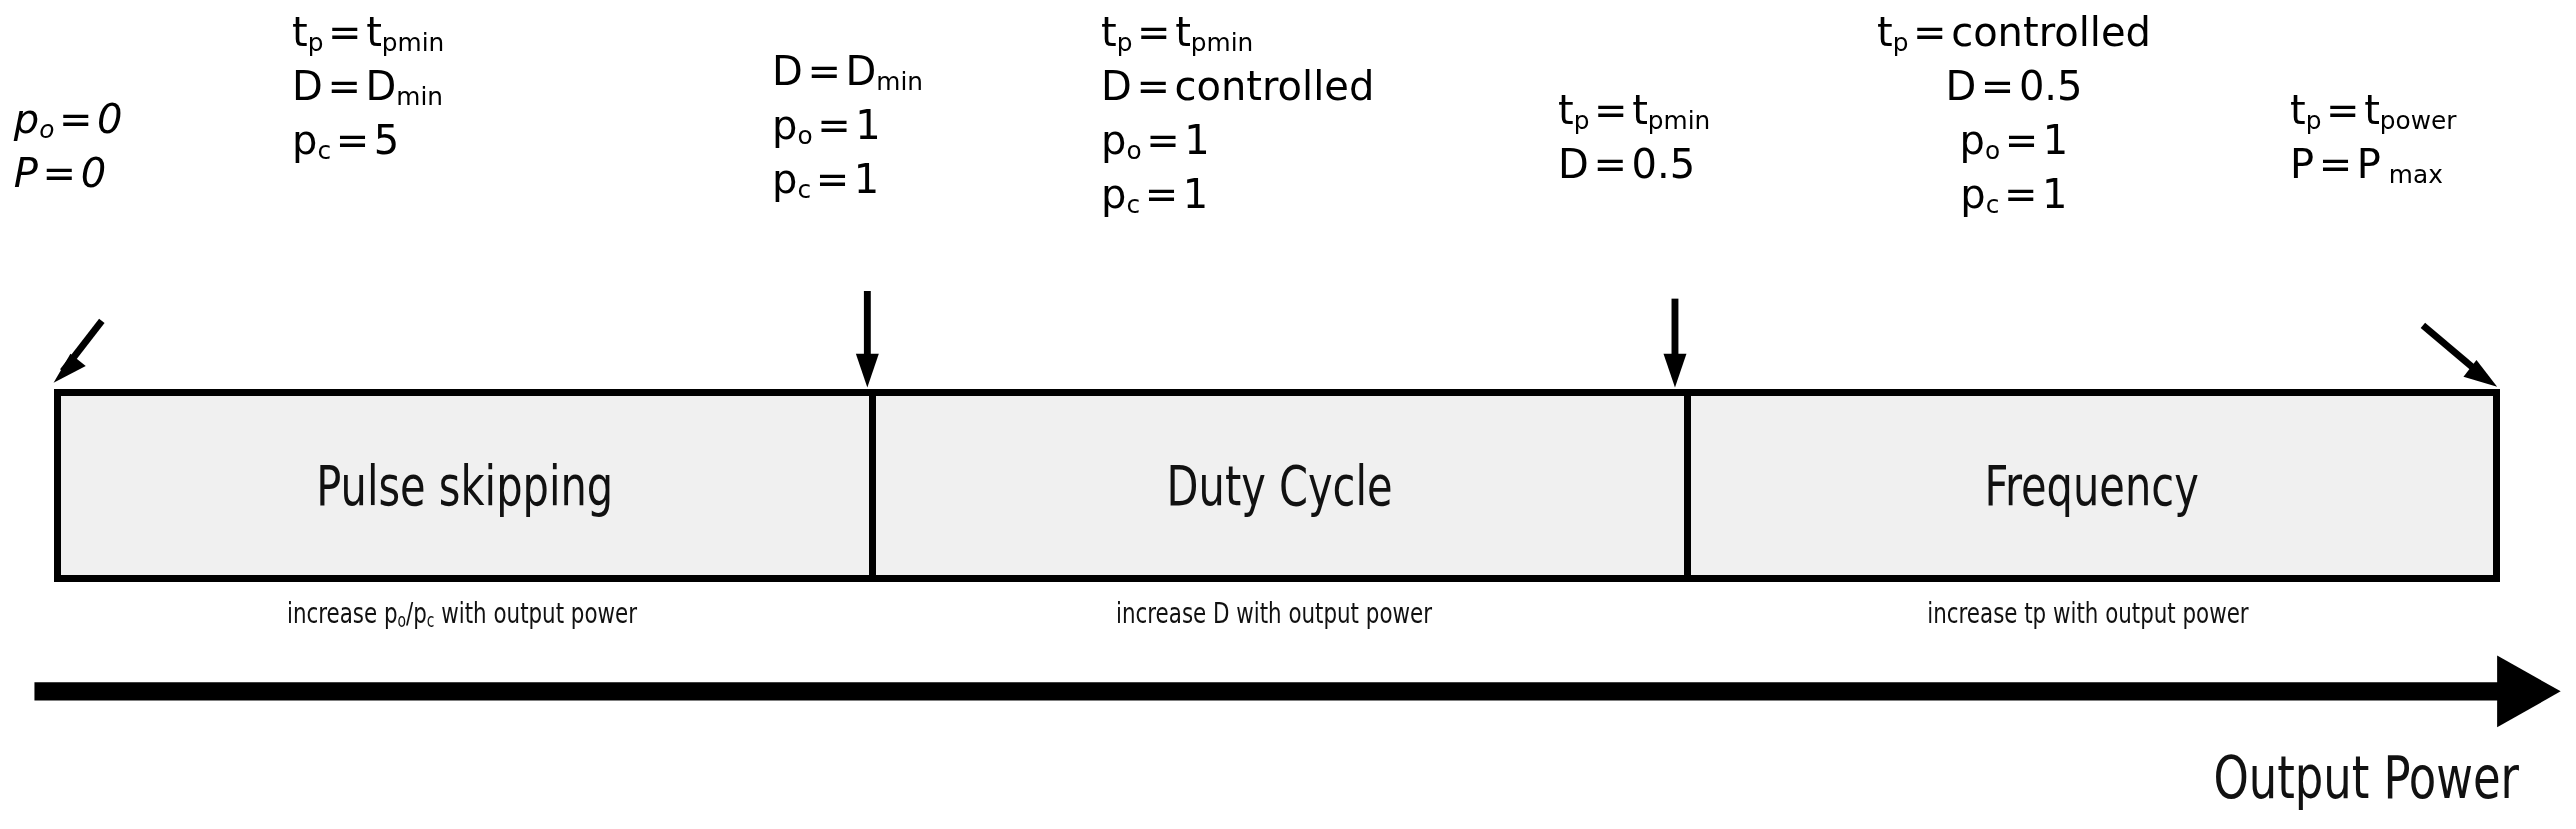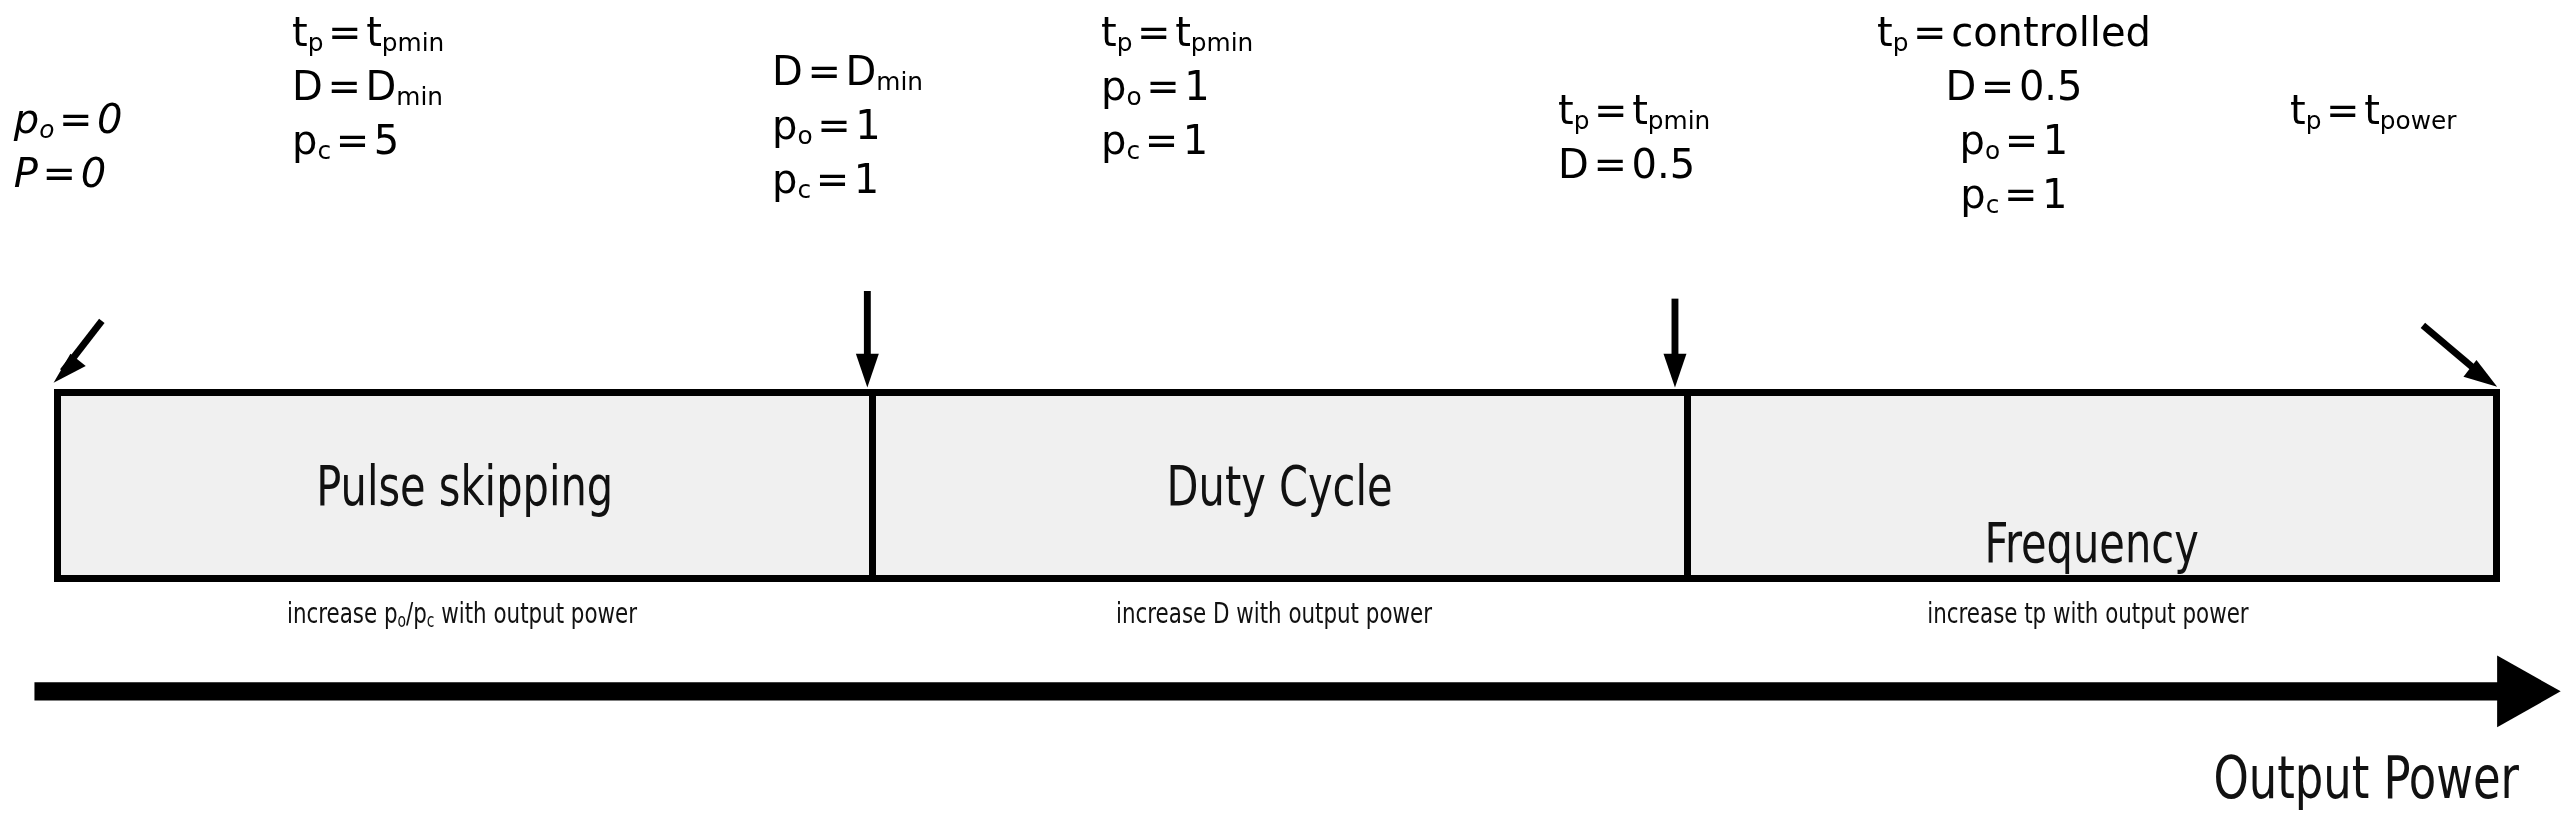--- a/index.html
+++ b/index.html
@@ -76,21 +76,21 @@
     position: relative;
     height: 100%;
     display: flex;
     align-items: center;
     justify-content: center;
     background: #f0f0f0;
   }
   .seg + .seg { border-left: 7.7px solid #000000; }
   #seg-pulse { width: 808px; }
   #seg-duty  { width: 808px; }
-  #seg-freq  { flex: 1 1 auto; align-items: flex-end; }
+  #seg-freq  { flex: 1 1 auto; }
   .seg-label {
     font-family: "Liberation Sans Narrow", "DejaVu Sans Condensed", "Liberation Sans", sans-serif;
     font-size: 55px;
     font-stretch: condensed;
     transform: scaleX(0.84);
     color: #111111;
     white-space: nowrap;
   }
 
   
@@ -146,38 +146,40 @@
   </div>
 
   <div class="ann" id="ann-d1">
     <span class="line"><span>D</span><span class="eq">=</span><span>D</span><sub>min</sub></span>
     <span class="line"><span>p</span><sub>o</sub><span class="eq">=</span><span>1</span></span>
     <span class="line"><span>p</span><sub>c</sub><span class="eq">=</span><span>1</span></span>
   </div>
 
   <div class="ann" id="ann-dc">
     <span class="line"><span>t</span><sub>p</sub><span class="eq">=</span><span>t</span><sub>pmin</sub></span>
+    <span class="line"><span>D</span><span class="eq">=</span><span>controlled</span></span>
     <span class="line"><span>p</span><sub>o</sub><span class="eq">=</span><span>1</span></span>
     <span class="line"><span>p</span><sub>c</sub><span class="eq">=</span><span>1</span></span>
   </div>
 
   <div class="ann" id="ann-d2">
     <span class="line"><span>t</span><sub>p</sub><span class="eq">=</span><span>t</span><sub>pmin</sub></span>
     <span class="line"><span>D</span><span class="eq">=</span><span>0.5</span></span>
   </div>
 
   <div class="ann" id="ann-fr">
     <span class="line"><span>t</span><sub>p</sub><span class="eq">=</span><span>controlled</span></span>
     <span class="line"><span>D</span><span class="eq">=</span><span>0.5</span></span>
     <span class="line"><span>p</span><sub>o</sub><span class="eq">=</span><span>1</span></span>
     <span class="line"><span>p</span><sub>c</sub><span class="eq">=</span><span>1</span></span>
   </div>
 
   <div class="ann" id="ann-end">
     <span class="line"><span>t</span><sub>p</sub><span class="eq">=</span><span>t</span><sub>power</sub></span>
+    <span class="line"><span>P</span><span class="eq">=</span><span>P</span><sub> max</sub></span>
   </div>
 
   <div id="band">
     <div class="seg" id="seg-pulse">
       <span class="seg-label">Pulse skipping</span>
     </div>
     <div class="seg" id="seg-duty">
       <span class="seg-label">Duty Cycle</span>
     </div>
     <div class="seg" id="seg-freq">

